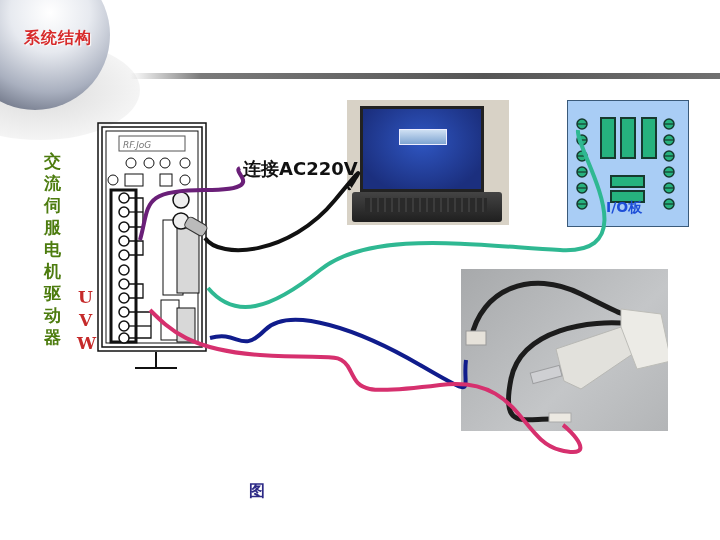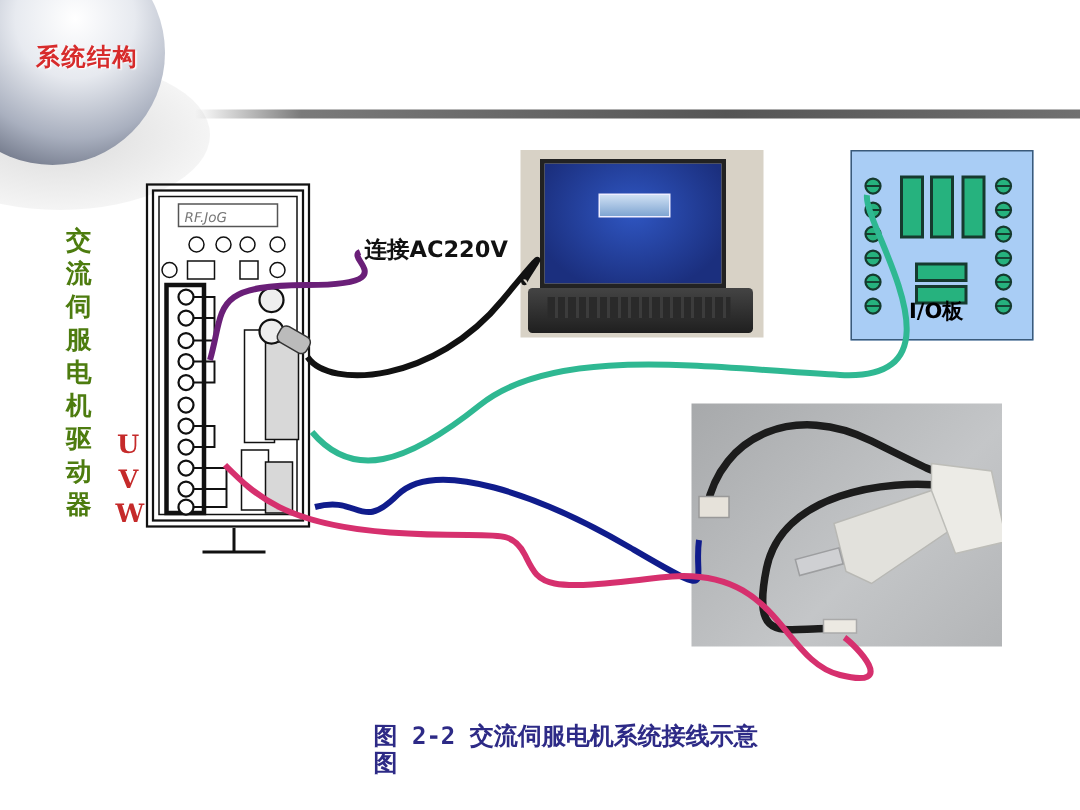--- a/index.html
+++ b/index.html
@@ -9,28 +9,28 @@
     background: radial-gradient(circle at 60% 35%, #ffffff 0%, #e6e9ef 30%, #a6adbd 60%, #5a6174 85%, #3a3f52 100%); opacity:0.95; }
   #globe-shadow { left:-60px; top:40px; width:200px; height:100px; border-radius:50%;
     background: radial-gradient(ellipse at center, rgba(150,150,150,0.35), rgba(255,255,255,0)); }
   #header-rule { left:130px; top:73px; width:590px; height:6px;
     background: linear-gradient(to right, rgba(255,255,255,0), #7a7a7a 12%, #555 60%, #707070 100%); }
   #slide-title { left:24px; top:28px; color:#d72b2b; font-size:16px; font-weight:bold; letter-spacing:1px;
     text-shadow: 1px 1px 1px #fff; }
   #driver-label { left:44px; top:150px; width:22px; color:#4d7c0f; font-size:17px; font-weight:bold; line-height:22px; }
   .uvw { color:#c52a2a; font-family:"DejaVu Serif", serif; font-weight:bold; font-size:17px; }
   #uvw-u { left:78px; top:287px; } #uvw-v { left:79px; top:310px; } #uvw-w { left:77px; top:333px; }
-  #ac-label { left:243px; top:157px; font-size:15px; font-weight:bold; color:#111; }
+  #ac-label { left:243px; top:157px; font-size:18px; font-weight:bold; color:#111; }
   #laptop { left:347px; top:100px; width:162px; height:125px; background:#d8d2c6; overflow:hidden; }
   #laptop-screen { left:13px; top:6px; width:118px; height:80px; background: radial-gradient(ellipse at 50% 40%, #2f56c2, #1b2f7e 80%); border:3px solid #222; }
   #laptop-dialog { left:36px; top:20px; width:46px; height:14px; background:linear-gradient(#cfe0f3,#7fa5d2); border:1px solid #eef; }
   #laptop-base { left:5px; top:92px; width:150px; height:30px; background:linear-gradient(#444,#1f1f1f); border-radius:3px; }
   #laptop-keys { left:18px; top:98px; width:122px; height:14px; background:repeating-linear-gradient(90deg,#2a2a2a 0 5px,#3c3c3c 5px 7px); }
   #io-board { left:567px; top:100px; width:120px; height:125px; background:#a9cdf5; border:1.5px solid #3a5a7a; }
-  #io-label { left:606px; top:199px; color:#000000; font-weight:bold; font-size:14px; }
+  #io-label { left:606px; top:199px; color:#1d4ed8; font-weight:bold; font-size:14px; }
   #motor-photo { left:461px; top:269px; width:207px; height:162px; background:linear-gradient(135deg,#a7a9ab,#c4c6c8 60%,#b3b5b7); }
   #caption { left:249px; top:482px; color:#2d2a86; font-family:"DejaVu Sans Mono", monospace; font-weight:bold; font-size:16px; width:320px; line-height:18px; }
 </style>
 </head>
 <body>
 
 <div id="globe-shadow" class="abs"></div>
 <div id="globe" class="abs"></div>
 <div id="header-rule" class="abs"></div>
 <div id="slide-title" class="abs">系统结构</div>
@@ -154,15 +154,14 @@
   <path d="M140 240 C 150 205, 140 190, 205 190 S 230 172, 240 168" stroke="#6a1f78" stroke-width="4" fill="none"></path>
   <path d="M205 238 C 220 260, 290 255, 335 200 S 345 192, 350 188" stroke="#111" stroke-width="4" fill="none"></path>
   <path d="M208 288 C 235 320, 270 310, 320 270 S 470 245, 560 250 S 575 150, 578 130" stroke="#2fb892" stroke-width="4" fill="none"></path>
   <path d="M210 338 C 240 330, 240 355, 265 330 S 360 330, 420 365 S 462 390, 466 360" stroke="#101c8c" stroke-width="4" fill="none"></path>
   <path d="M150 310 C 170 330, 190 350, 260 355 S 340 350, 350 370 S 360 395, 440 385 S 520 440, 560 450 S 570 430, 563 425" stroke="#d6306e" stroke-width="4" fill="none"></path>
 </svg>
 
 <div id="ac-label" class="abs">连接AC220V</div>
 
 <div id="caption" class="abs">
-  <div>图 2-2  交流伺服电机系统接线示意</div>
   <div>图</div>
 </div>
 
 </body></html>

